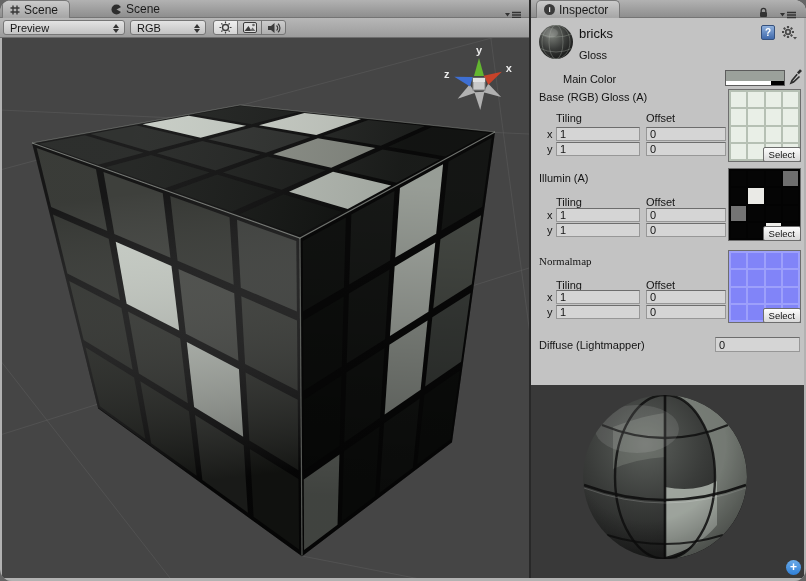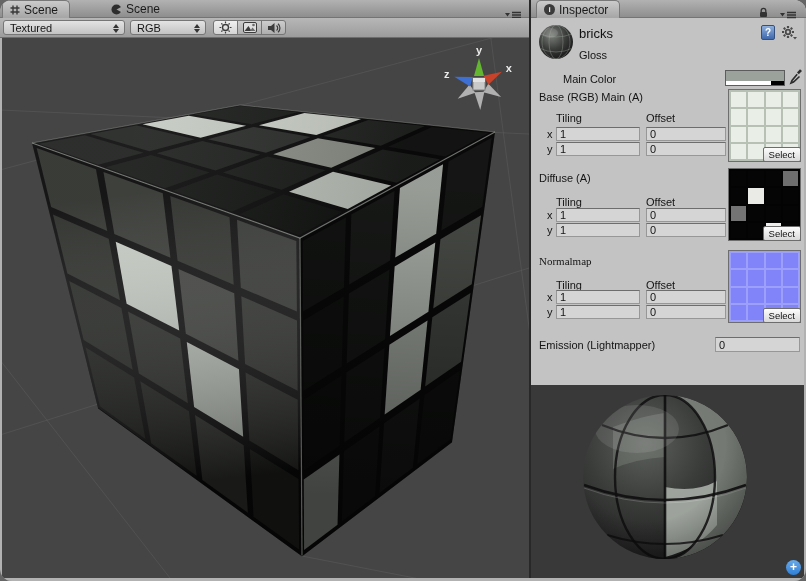--- a/index.html
+++ b/index.html
@@ -113,21 +113,21 @@
       </div>
       <div class="panelmenu" style="right:7px;">
         <svg width="17" height="8">
           <polygon points="0,2 5,2 2.5,5.5" fill="#333"></polygon>
           <path d="M7,1.5 H16 M7,4 H16 M7,6.5 H16" stroke="#333" stroke-width="1.3"></path>
         </svg>
       </div>
     </div>
     <div class="toolbar">
       <div class="popup" style="left:3px;width:122px;">
-        <span>Textured</span>
+        <span>Preview</span>
         <span class="arrows"></span>
       </div>
       <div class="popup" style="left:130px;width:76px;">
         <span>RGB</span>
         <span class="arrows"></span>
       </div>
       <div class="tool-btn on" style="left:213px;border-radius:3px 0 0 3px;">
         <svg width="13" height="13">
           <circle cx="6.5" cy="6.5" r="3" fill="none" stroke="#3c3c3c" stroke-width="1.4"></circle>
           <g stroke="#3c3c3c" stroke-width="1.2">
@@ -312,21 +312,21 @@
             <div class="k" id="swatch-ak" style="background: rgb(0, 0, 0);"></div>
           </div>
       </div>
       <div style="position:absolute;left:258px;top:50px;">
         <svg width="14" height="17">
           <path d="M8.2,6.2 L3,12.5 L2,15 L4.5,14 L10.5,8.5" fill="none" stroke="#2d2d2d" stroke-width="1.6"></path>
           <path d="M8,4.5 l3,-3.2 2,1.8 -3.2,3.2 z" fill="#2d2d2d"></path>
         </svg>
       </div>
 
-      <div class="lbl" style="left:8px;top:73px;">Base (RGB) Main (A)</div>
+      <div class="lbl" style="left:8px;top:73px;">Base (RGB) Gloss (A)</div>
       <div class="thumb" id="thumb-base" style="left: 197px; top: 71px; background: rgb(182, 192, 180);">
           <div class="tgrid" style="background: rgb(182, 192, 180);">
             <div style="background: rgb(233, 239, 231);"></div>
             <div style="background: rgb(233, 239, 231);"></div>
             <div style="background: rgb(233, 239, 231);"></div>
             <div style="background: rgb(233, 239, 231);"></div>
             <div style="background: rgb(233, 239, 231);"></div>
             <div style="background: rgb(233, 239, 231);"></div>
             <div style="background: rgb(233, 239, 231);"></div>
             <div style="background: rgb(233, 239, 231);"></div>
@@ -343,21 +343,21 @@
       </div>
       <div class="lbl" style="left:25px;top:94px;">Tiling</div>
       <div class="lbl" style="left:115px;top:94px;">Offset</div>
       <div class="lbl" style="left:16px;top:110px;">x</div>
       <input class="tfield" style="left: 25px; top: 109px; width: 84px;" value="1">
       <input class="tfield" style="left: 115px; top: 109px; width: 80px;" value="0">
       <div class="lbl" style="left:16px;top:125px;">y</div>
       <input class="tfield" style="left: 25px; top: 124px; width: 84px;" value="1">
       <input class="tfield" style="left: 115px; top: 124px; width: 80px;" value="0">
 
-      <div class="lbl" style="left:8px;top:154px;">Diffuse (A)</div>
+      <div class="lbl" style="left:8px;top:154px;">Illumin (A)</div>
       <div class="thumb" id="thumb-illumin" style="left: 197px; top: 150px; background: rgb(3, 3, 3);">
           <div class="tgrid" style="background: rgb(3, 3, 3);">
             <div style="background: rgb(5, 5, 5);"></div>
             <div style="background: rgb(5, 5, 5);"></div>
             <div style="background: rgb(5, 5, 5);"></div>
             <div style="background: rgb(110, 110, 110);"></div>
             <div style="background: rgb(5, 5, 5);"></div>
             <div style="background: rgb(234, 234, 230);"></div>
             <div style="background: rgb(5, 5, 5);"></div>
             <div style="background: rgb(5, 5, 5);"></div>
@@ -405,21 +405,21 @@
       </div>
       <div class="lbl" style="left:25px;top:261px;">Tiling</div>
       <div class="lbl" style="left:115px;top:261px;">Offset</div>
       <div class="lbl" style="left:16px;top:273px;">x</div>
       <input class="tfield" style="left: 25px; top: 272px; width: 84px;" value="1">
       <input class="tfield" style="left: 115px; top: 272px; width: 80px;" value="0">
       <div class="lbl" style="left:16px;top:288px;">y</div>
       <input class="tfield" style="left: 25px; top: 287px; width: 84px;" value="1">
       <input class="tfield" style="left: 115px; top: 287px; width: 80px;" value="0">
 
-      <div class="lbl" style="left:8px;top:321px;">Emission (Lightmapper)</div>
+      <div class="lbl" style="left:8px;top:321px;">Diffuse (Lightmapper)</div>
       <input class="tfield" style="left: 184px; top: 319px; width: 85px; height: 15px;" value="0">
     </div>
 
     <div id="pv-body" style="background: rgb(57, 57, 57);">
       <svg id="sphere-svg" width="275" height="193">
           <defs>
             <radialGradient id="sg" cx="38%" cy="30%" r="80%">
               <stop offset="0%" stop-color="#5c605c"></stop>
               <stop offset="45%" stop-color="#3a3c3a"></stop>
               <stop offset="100%" stop-color="#181818"></stop>

